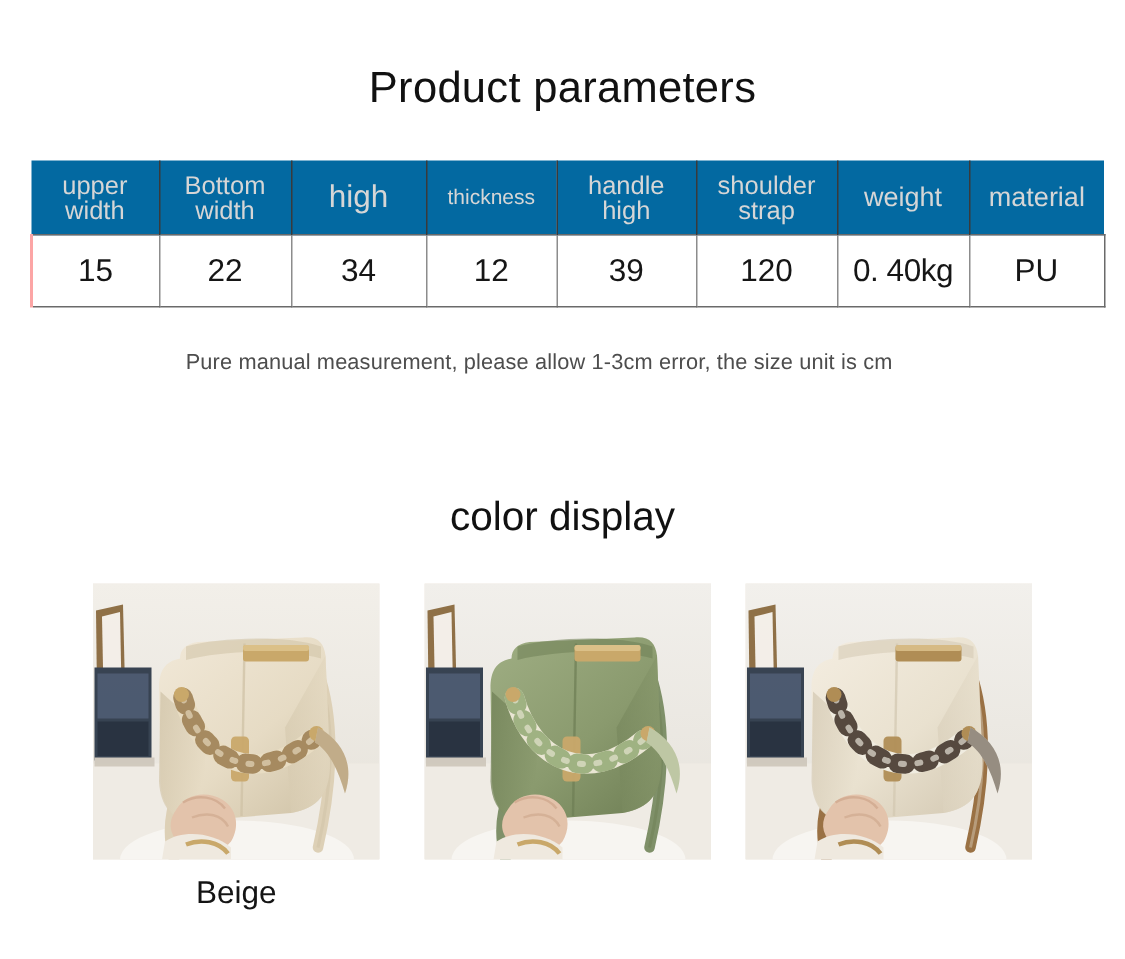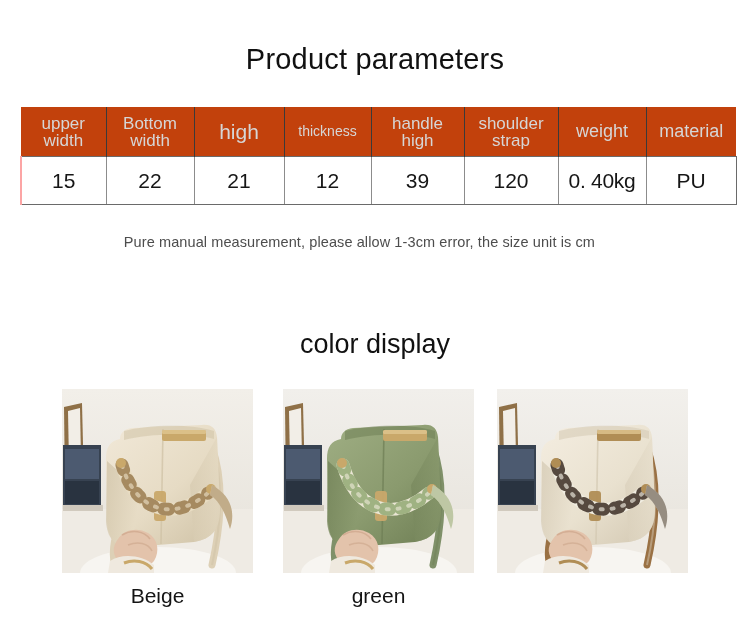--- a/index.html
+++ b/index.html
@@ -42,21 +42,21 @@
   #param-table th,
   #param-table td {
     padding: 0;
     margin: 0;
     text-align: center;
     vertical-align: middle;
     overflow: visible;
     white-space: nowrap;
   }
   #param-table thead tr {
-    background: #c2410c;
+    background: #0369a1;
   }
   #param-table th {
     height: 49px;
     color: #d6d6d6;
     font-weight: 400;
     border-right: 1px solid #3a3a3a;
     line-height: 17px;
     padding: 0 2px;
   }
   #param-table th:last-child { border-right: none; }
@@ -187,21 +187,21 @@
         </th>
         <th class="hdr-mid">
           <span class="hdr-line">material</span>
         </th>
       </tr>
   </thead>
   <tbody>
     <tr id="param-body-row">
         <td>15</td>
         <td>22</td>
-        <td>21</td>
+        <td>34</td>
         <td>12</td>
         <td>39</td>
         <td>120</td>
         <td class="cell-tight">0. 40kg</td>
         <td>PU</td>
       </tr>
   </tbody>
 </table>
 
 <div id="measure-note">Pure manual measurement, please allow 1-3cm error, the size unit is cm</div>
@@ -358,21 +358,20 @@
     <path d="M56 150 C62 140 76 138 86 144 C96 150 98 162 92 172
              C84 182 66 182 58 174 C50 166 50 158 56 150 Z" fill="#e3c3ab"></path>
     <path d="M60 146 C70 140 82 142 88 150" stroke="#cfa98e" stroke-width="1.6" fill="none" opacity="0.8"></path>
     <path d="M66 156 C76 152 86 154 90 162" stroke="#cfa98e" stroke-width="1.6" fill="none" opacity="0.7"></path>
 
     <path d="M48 172 C60 164 80 166 92 176 L92 184 L46 184 Z" fill="#efe9df"></path>
     <path d="M62 174 C72 170 84 172 90 180" stroke="#c9a86a" stroke-width="3" fill="none"></path>
   </g>
 </svg>
       </div>
-      <div class="swatch-label">green</div>
     </div>
     <div class="swatch pos2">
       <div class="photo">
 <svg viewBox="0 0 191 184" preserveAspectRatio="none">
   <defs>
     <linearGradient id="g2wall" x1="0" y1="0" x2="0" y2="1">
       <stop offset="0%" stop-color="#f2f0ec"></stop>
       <stop offset="100%" stop-color="#e6e2da"></stop>
     </linearGradient>
     <linearGradient id="g2body" x1="0.1" y1="0" x2="0.95" y2="1">

